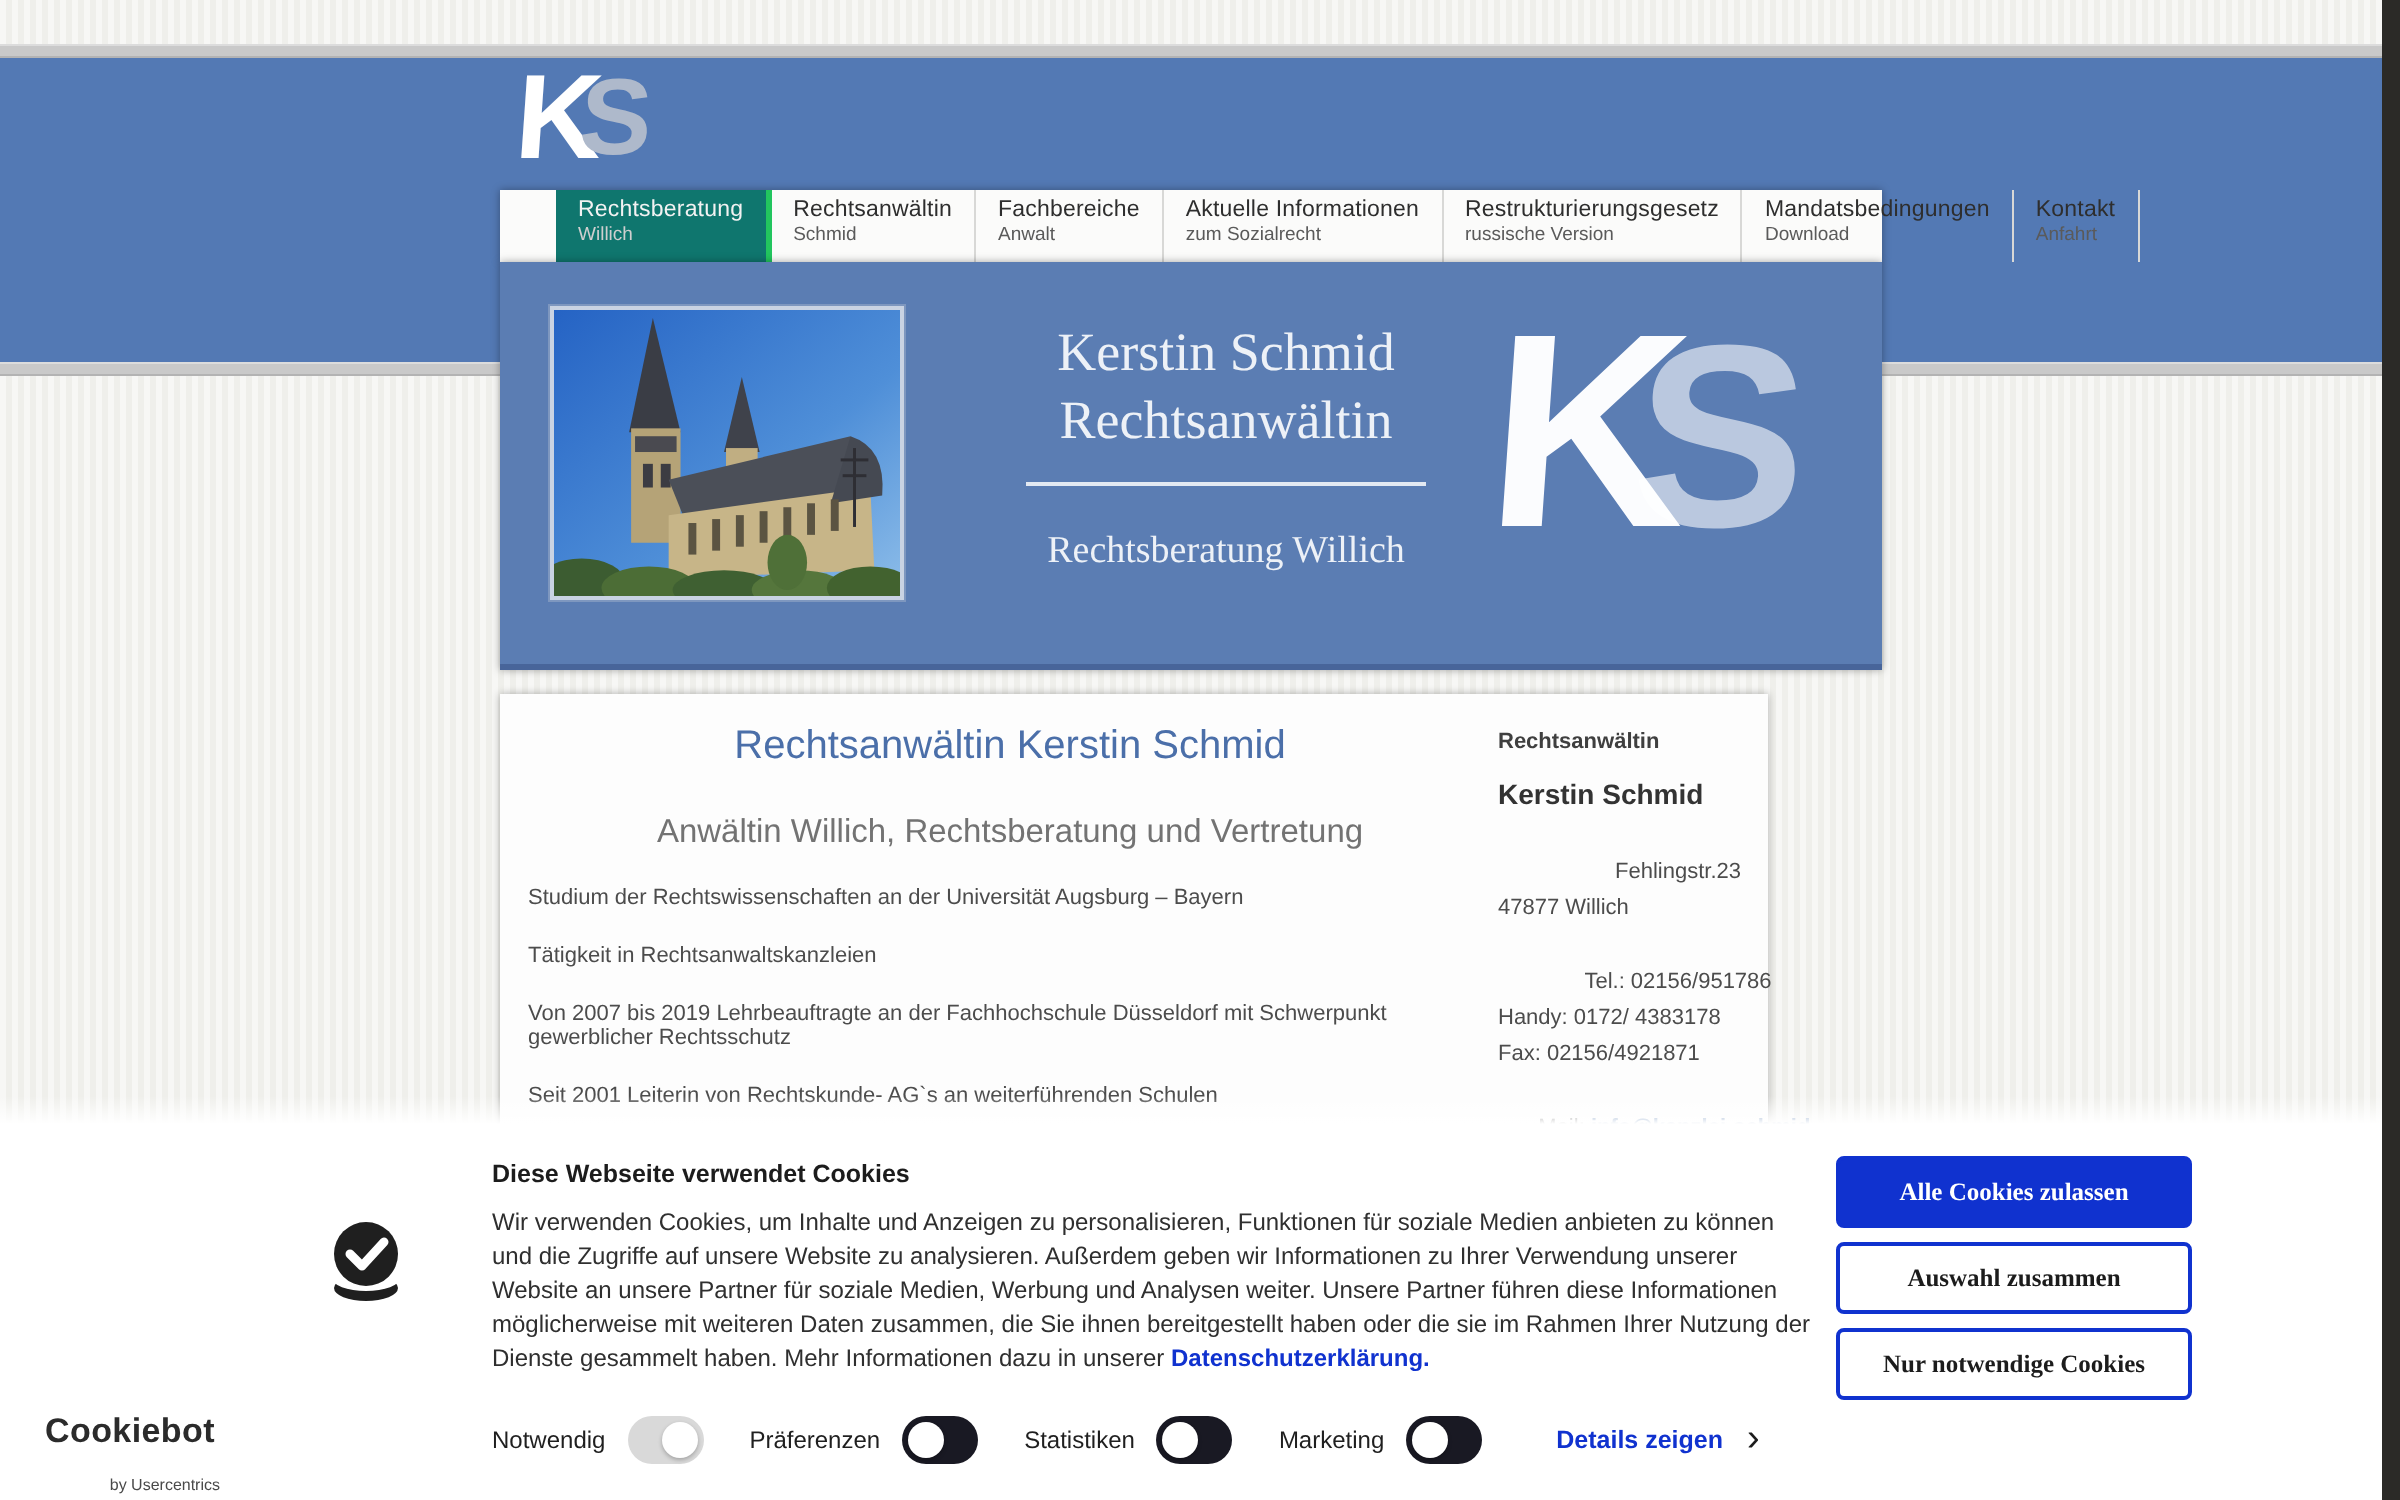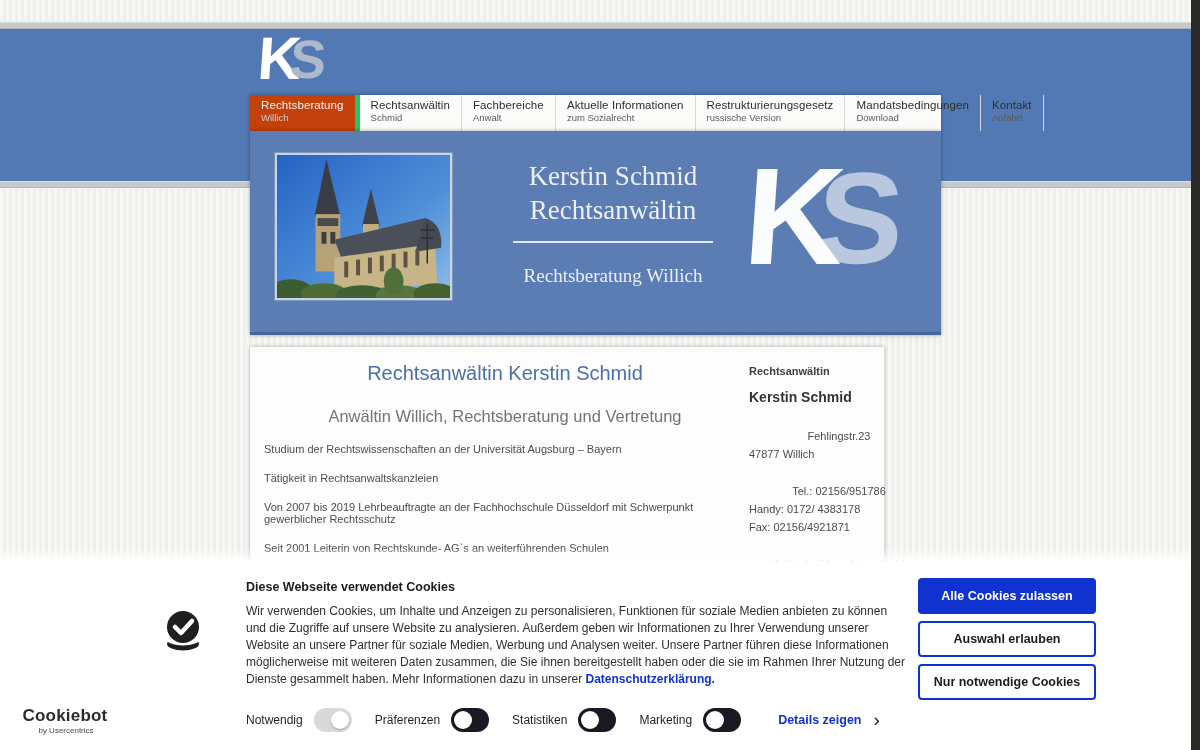--- a/index.html
+++ b/index.html
@@ -22,21 +22,21 @@
   
   .logo-sm { position:absolute; left:10px; top:30px; height:62px; width:80px; }
   .logo-sm .k { position:absolute; left:0; top:-6px; font-family:"Liberation Sans",sans-serif; font-weight:bold; font-size:60px; color:#ffffff; transform:skewX(-4deg); }
   .logo-sm .s { position:absolute; left:32px; top:-2px; font-family:"Liberation Sans",sans-serif; font-weight:bold; font-size:54px; color:#aeb9cb; transform:skewX(-4deg); }
 
   
   .nav { position:absolute; left:2px; top:95px; width:691px; height:36px; background:#fbfbfa; display:flex; box-shadow:0 0 4px rgba(0,0,0,.35); }
   .tab { padding:4px 11px 3px 11px; border-right:1px solid #d8d8d6; cursor:pointer; white-space:nowrap; }
   .tab .t1 { font-size:11.5px; color:#2e2e2e; letter-spacing:.1px; }
   .tab .t2 { font-size:9.5px; color:#5a5a5a; margin-top:1px; }
-  .tab.active { background:#c2410c; border-right:5px solid #22c55e; }
+  .tab.active { background:#0f766e; border-right:3px solid #22c55e;margin-left:28px; }
   .tab.active .t1 { color:#f2f2f2; }
   .tab.active .t2 { color:#cfcfcf; }
 
   
   .banner { position:absolute; left:2px; top:131px; width:691px; height:204px; background:#5b7db3; border-bottom:3px solid #48659a; box-shadow:0 0 4px rgba(0,0,0,.35); }
   .church { position:absolute; left:25px; top:22px; width:177px; height:147px; border:2px solid #c9d3e3; outline:1px solid #7e97bf; background:#4d79c0; }
   .church svg { display:block; width:100%; height:100%; }
   .banner-title { position:absolute; left:228px; top:28px; width:270px; text-align:center; color:#edf1f7; font-family:"Liberation Serif", serif; }
   .banner-title .l1 { font-size:27px; line-height:34px; }
   .banner-title .divider { width:200px; height:2px; background:#e3e9f2; margin:14px auto 0 auto; }
@@ -61,27 +61,27 @@
   .aside .line.gap { margin-top:25px;text-align:center; }
   .aside a { color:#3f69a6; font-weight:bold; text-decoration:underline; font-size:11px; }
 
   
   .overlay-fade { position:absolute; left:0; top:548px; width:1191px; height:14px; background:linear-gradient(to bottom, rgba(255,255,255,0), #ffffff); z-index:40; }
   .overlay { position:absolute; left:0; top:562px; width:1191px; height:188px; background:#ffffff; z-index:50; }
   .cb-brand { position:absolute; left:118px; top:48px; width:130px; text-align:center; }
   .cb-icon { display:inline-block; }
   .cb-logotype { position:absolute; left:0; top:144px; width:130px; text-align:center; }
   .cb-logotype .nm { font-size:17px; font-weight:bold; color:#2b2b2b; letter-spacing:.2px; }
-  .cb-logotype .by { font-size:8px; color:#4a4a4a; margin-top:0; text-align:center; padding-right:20px;padding-left:22px; }
+  .cb-logotype .by { font-size:8px; color:#4a4a4a; margin-top:12px; text-align:right; padding-right:20px;padding-left:22px; }
   .cb-text { position:absolute; left:246px; top:18px; width:660px; }
   .cb-text .ttl { font-size:12.5px; font-weight:bold; color:#1c1c1c; }
   .cb-text .body { font-size:12px; line-height:17px; color:#2f2f2f; margin-top:9px; }
   .cb-text .body a { color:#1032cf; font-weight:bold; text-decoration:none; }
   .cb-btns { position:absolute; left:918px; top:16px; width:178px; }
-  .cb-btn { width:178px; height:36px; margin-bottom:7px; border-radius:4px; font-family:Liberation Sans, sans-serif; font-size:12.5px; font-weight:bold; cursor:pointer; display:block; }
+  .cb-btn { width:178px; height:36px; margin-bottom:7px; border-radius:4px; font-family:Liberation Serif, serif; font-size:12.5px; font-weight:bold; cursor:pointer; display:block; }
   .cb-btn.primary { background:#1032cf; border:2px solid #1032cf; color:#ffffff; }
   .cb-btn.secondary { background:#ffffff; border:2px solid #1032cf; color:#1c1c1c; }
   .cb-row { position:absolute; left:246px; top:146px; display:flex; align-items:center; }
   .cb-group { display:flex; align-items:center; margin-right:23px; }
   .cb-group .lbl { font-size:12px; color:#1f1f1f; margin-right:11px; }
   .switch { position:relative; width:38px; height:24px; border-radius:12px; cursor:pointer; }
   .switch .knob { position:absolute; top:3px; width:18px; height:18px; border-radius:50%; background:#ffffff; box-shadow:0 1px 2px rgba(0,0,0,.25); }
   .switch.gray-on { background:#d9d9d9; cursor:default; }
   .switch.gray-on .knob { right:3px; }
   .switch.dark-off { background:#191923; }
@@ -239,21 +239,21 @@
     <div class="by">by Usercentrics</div>
   </div>
 
   <div class="cb-text">
     <div class="ttl">Diese Webseite verwendet Cookies</div>
     <div class="body"><span>Wir verwenden Cookies, um Inhalte und Anzeigen zu personalisieren, Funktionen für soziale Medien anbieten zu können und die Zugriffe auf unsere Website zu analysieren. Außerdem geben wir Informationen zu Ihrer Verwendung unserer Website an unsere Partner für soziale Medien, Werbung und Analysen weiter. Unsere Partner führen diese Informationen möglicherweise mit weiteren Daten zusammen, die Sie ihnen bereitgestellt haben oder die sie im Rahmen Ihrer Nutzung der Dienste gesammelt haben. Mehr Informationen dazu in unserer </span><a href="#">Datenschutzerklärung.</a></div>
   </div>
 
   <div class="cb-btns">
     <button class="cb-btn primary">Alle Cookies zulassen</button>
-    <button class="cb-btn secondary">Auswahl erlauben</button>
+    <button class="cb-btn secondary">Auswahl zusammen</button>
     <button class="cb-btn secondary">Nur notwendige Cookies</button>
   </div>
 
   <div class="cb-row">
     <div class="cb-group">
       <span class="lbl">Notwendig</span>
       <span class="switch gray-on">
           <span class="knob"></span>
         </span>
     </div>

